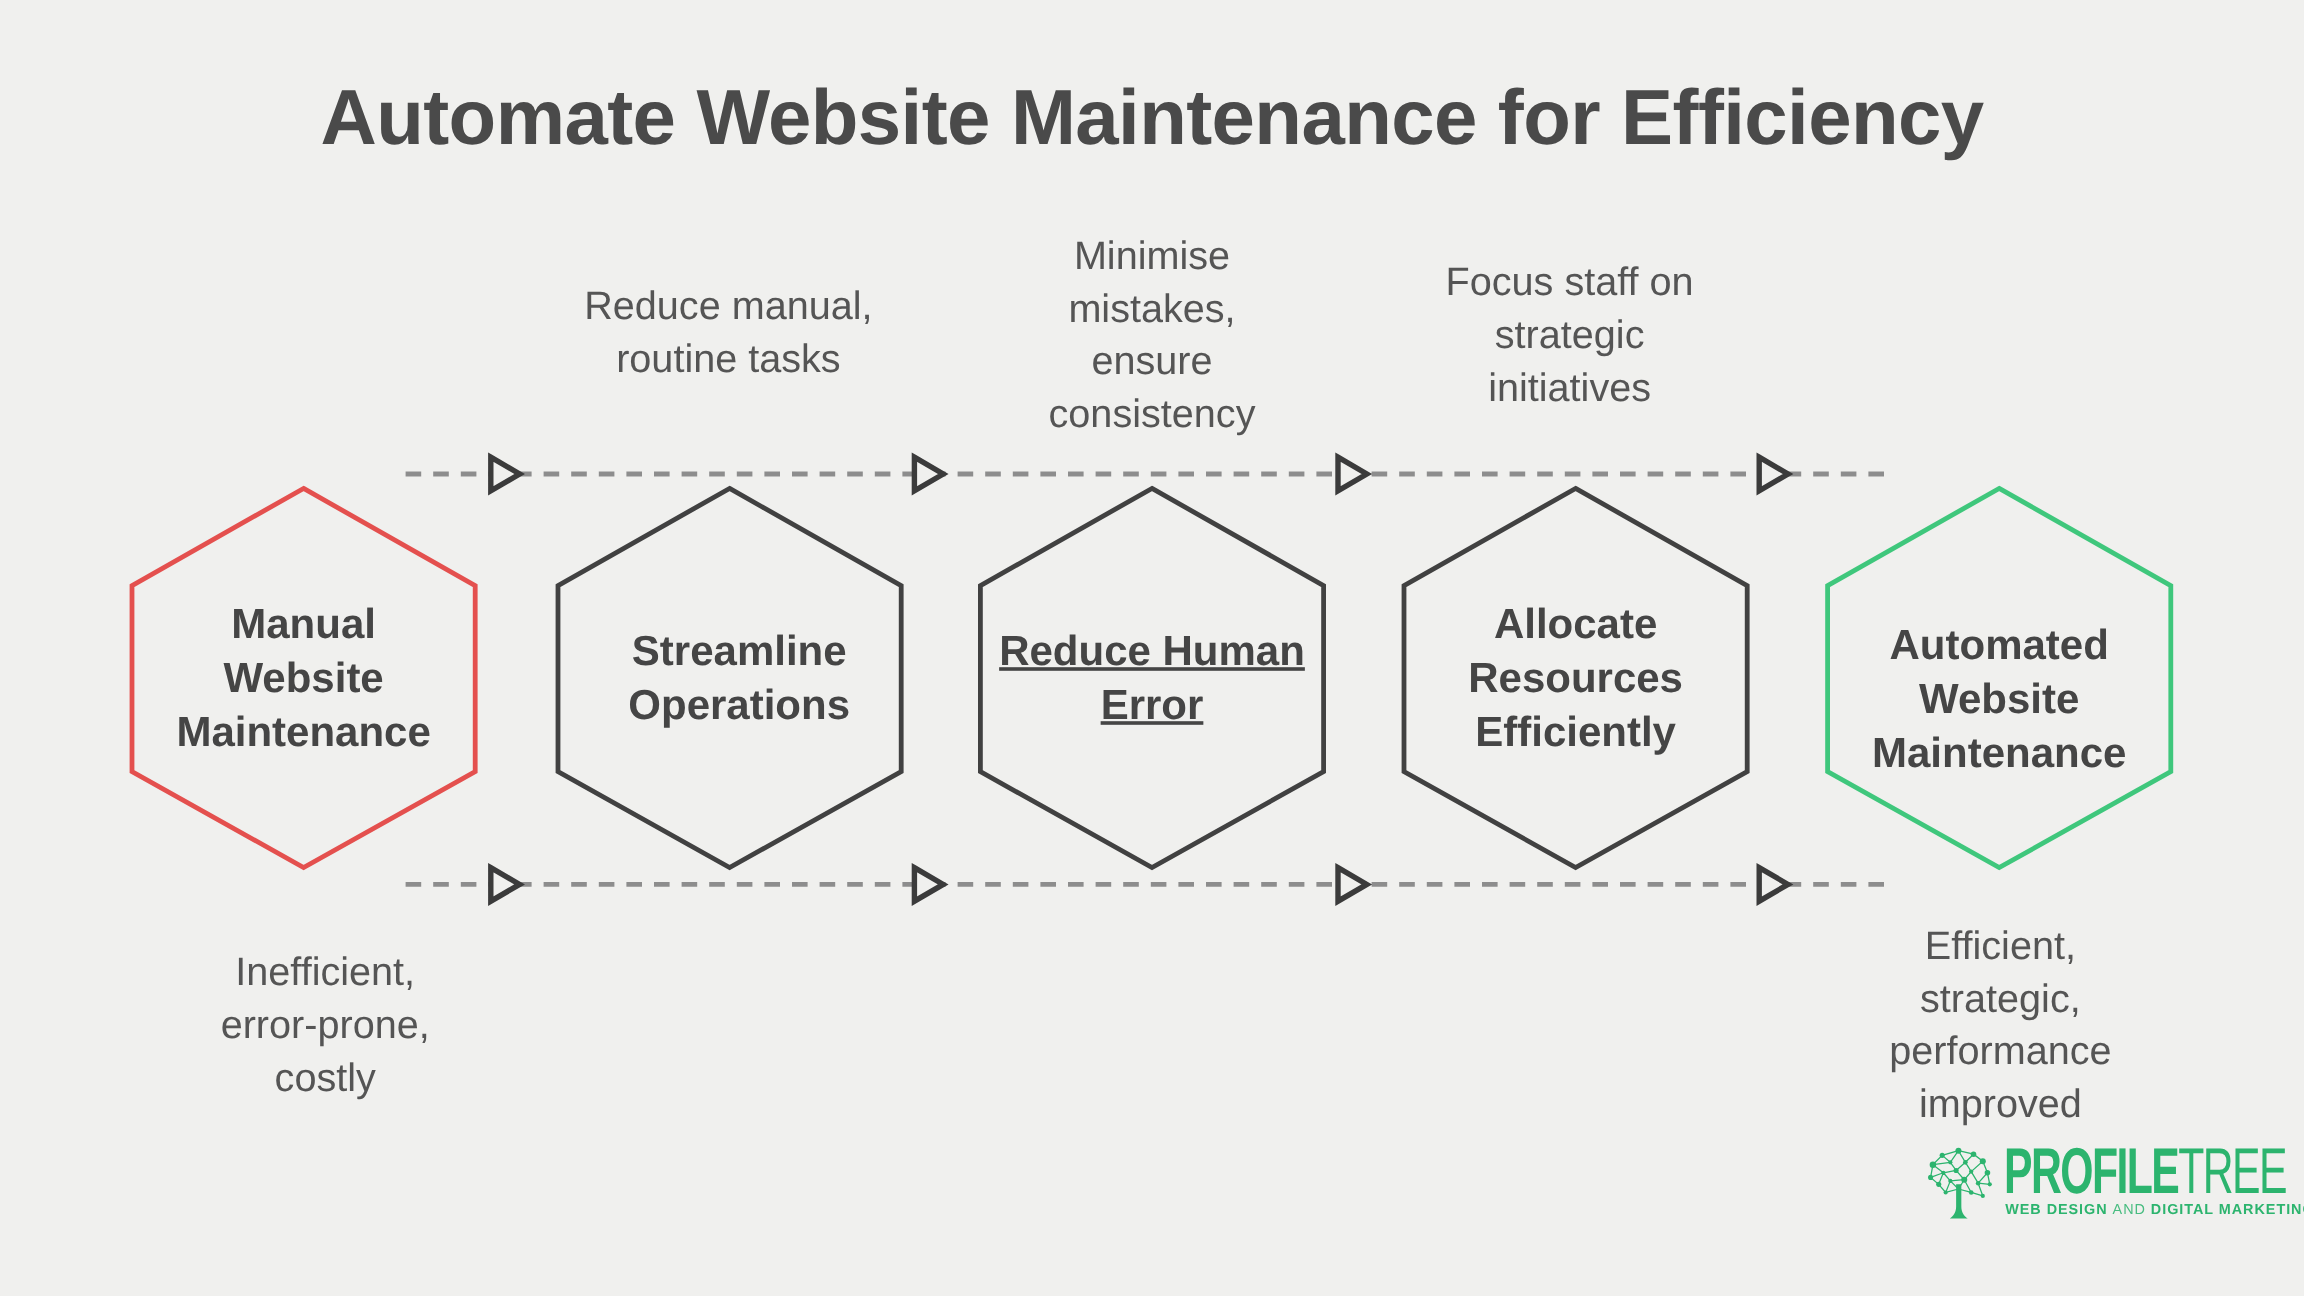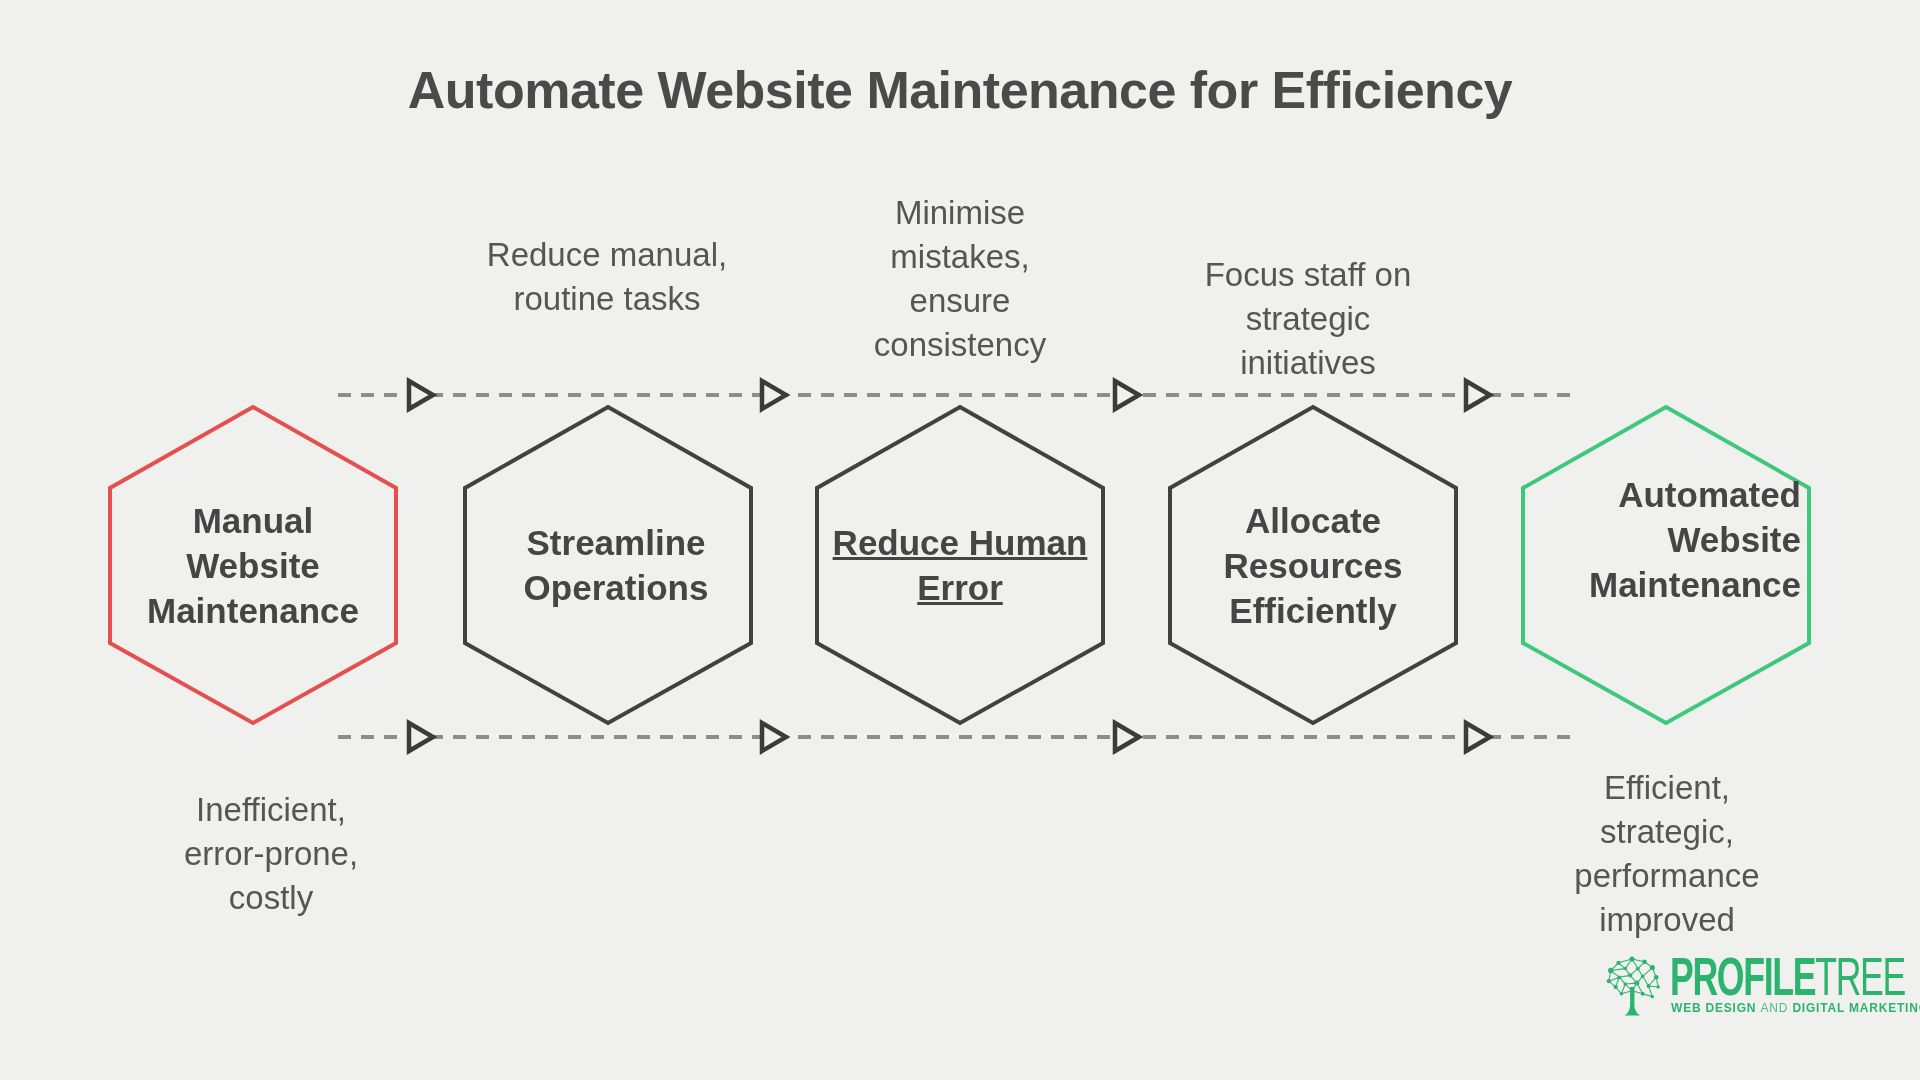--- a/index.html
+++ b/index.html
@@ -6,21 +6,21 @@
   body{
     width:1920px;height:1080px;overflow:hidden;
     background:var(--background,#f0f0ee);
     font-family:"Liberation Sans","DejaVu Sans",sans-serif;
   }
   .canvas{position:relative;width:1920px;height:1080px;background:var(--background,#f0f0ee);}
   svg.shapes{position:absolute;left:0;top:0;}
 
   .page-title{
     position:absolute;left:960px;top:60px;transform:translateX(-50%);
-    margin:0;font-size:52px;font-weight:700;color:var(--heading-text,#4a4a4a);
+    margin:0;font-size:65px;font-weight:700;color:var(--heading-text,#4a4a4a);
     white-space:nowrap;letter-spacing:-0.5px;
   }
 
   .hex-label{
     position:absolute;transform:translate(-50%,-50%);
     width:270px;text-align:center;
     font-size:35px;font-weight:700;line-height:45px;
     color:var(--label-text,#454545);
   }
   .hex-label span{display:block;}
@@ -100,37 +100,37 @@
   </div>
   <div class="hex-label" style="left:960px;top:565px;text-decoration:underline;">
     <span>Reduce Human</span>
     <span>Error</span>
   </div>
   <div class="hex-label" style="left:1313px;top:565px;">
     <span>Allocate</span>
     <span>Resources</span>
     <span>Efficiently</span>
   </div>
-  <div class="hex-label" style="left:1666px;top:539px;text-align:right;">
+  <div class="hex-label" style="left:1666px;top:583px;">
     <span>Automated</span>
     <span>Website</span>
     <span>Maintenance</span>
   </div>
 
   <div class="annot" style="left:960px;top:191px;">
     <span>Minimise</span>
     <span>mistakes,</span>
     <span>ensure</span>
     <span>consistency</span>
   </div>
   <div class="annot" style="left:607px;top:233px;">
     <span>Reduce manual,</span>
     <span>routine tasks</span>
   </div>
-  <div class="annot" style="left:1308px;top:213px;margin-top:40px;">
+  <div class="annot" style="left:1308px;top:213px;">
     <span>Focus staff on</span>
     <span>strategic</span>
     <span>initiatives</span>
   </div>
 
   <div class="annot" style="left:271px;top:788px;">
     <span>Inefficient,</span>
     <span>error-prone,</span>
     <span>costly</span>
   </div>

